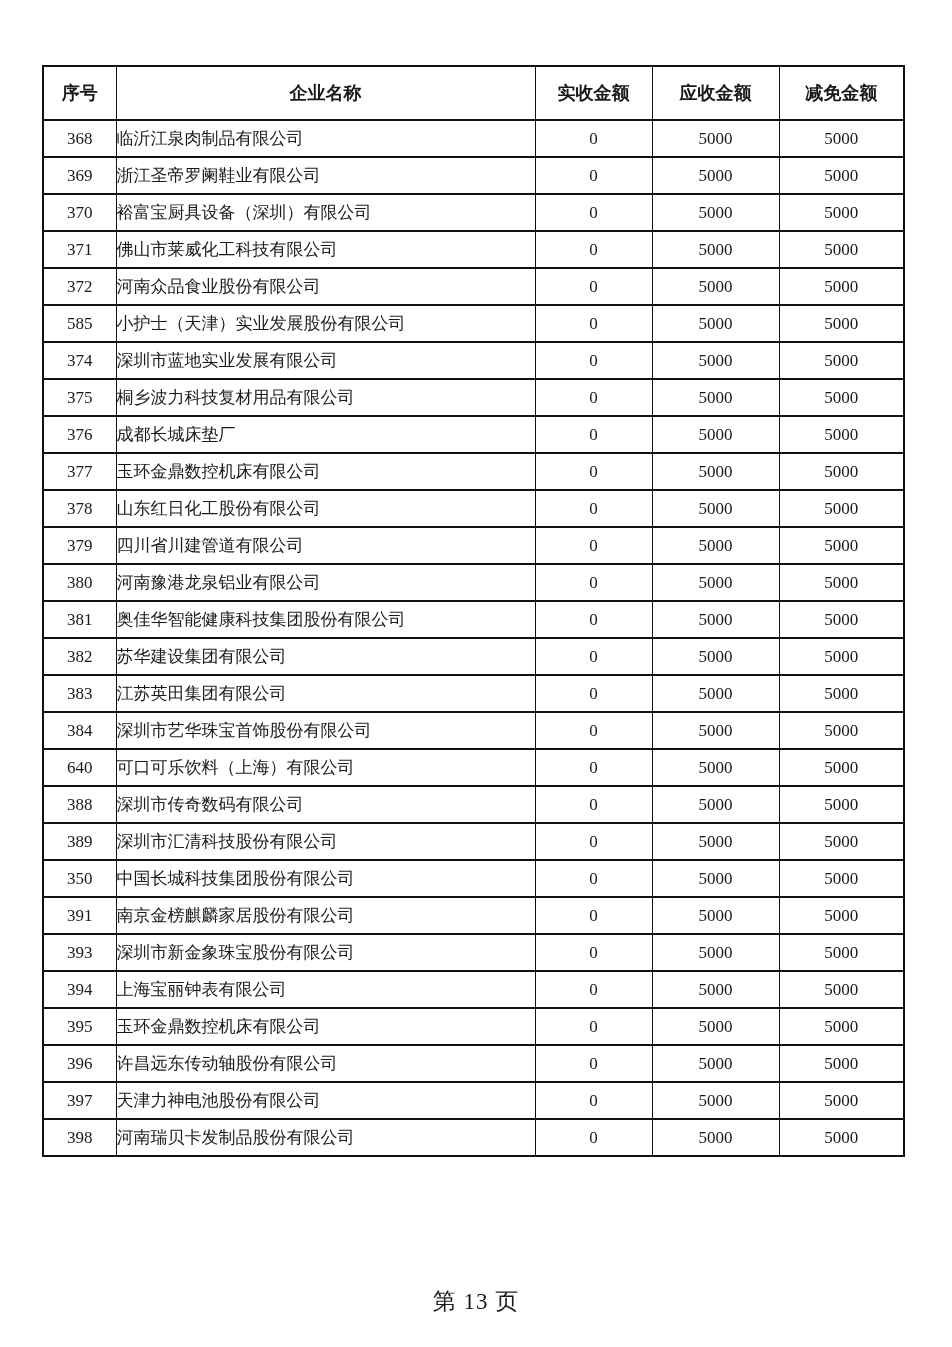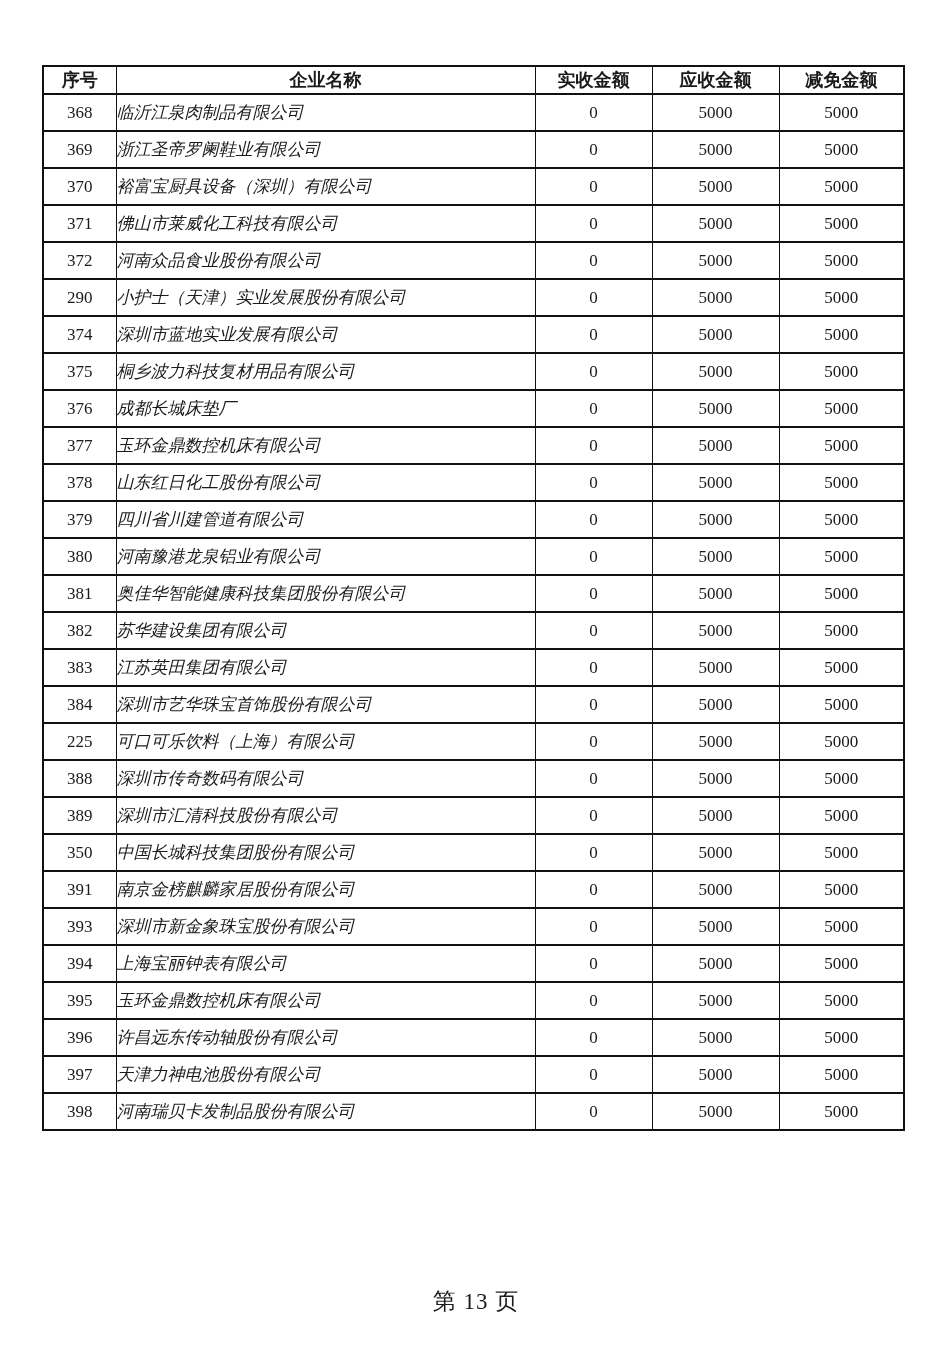--- a/index.html
+++ b/index.html
@@ -26,39 +26,38 @@
   .doc-table th, .doc-table td {
     border-left: 1px solid #111;
     border-right: 1px solid #111;
     border-top: 2px solid #111;
     border-bottom: 2px solid #111;
     overflow: hidden;
     white-space: nowrap;
     padding: 0;
   }
   .doc-table thead tr {
-    height: 28px;
+    height: 54px;
   }
   .doc-table tbody tr {
     height: 37px;
   }
   .doc-table th {
     font-weight: bold;
     font-size: 18px;
     text-align: center;
   }
   .c-num {
     text-align: center;
     font-size: 17px;
   }
   .c-name {
     text-align: left;
     font-size: 17px;
     padding-left: 7px;
-    font-style: italic;
   }
   .page-footer {
     position: absolute;
     left: 0;
     top: 1286px;
     width: 952px;
     text-align: center;
     font-size: 23px;
     letter-spacing: 1px;
   }
@@ -113,21 +112,21 @@
         <td class="c-num">5000</td>
       </tr>
       <tr>
         <td class="c-num">372</td>
         <td class="c-name">河南众品食业股份有限公司</td>
         <td class="c-num">0</td>
         <td class="c-num">5000</td>
         <td class="c-num">5000</td>
       </tr>
       <tr>
-        <td class="c-num">290</td>
+        <td class="c-num">585</td>
         <td class="c-name">小护士（天津）实业发展股份有限公司</td>
         <td class="c-num">0</td>
         <td class="c-num">5000</td>
         <td class="c-num">5000</td>
       </tr>
       <tr>
         <td class="c-num">374</td>
         <td class="c-name">深圳市蓝地实业发展有限公司</td>
         <td class="c-num">0</td>
         <td class="c-num">5000</td>
@@ -197,21 +196,21 @@
         <td class="c-num">5000</td>
       </tr>
       <tr>
         <td class="c-num">384</td>
         <td class="c-name">深圳市艺华珠宝首饰股份有限公司</td>
         <td class="c-num">0</td>
         <td class="c-num">5000</td>
         <td class="c-num">5000</td>
       </tr>
       <tr>
-        <td class="c-num">225</td>
+        <td class="c-num">640</td>
         <td class="c-name">可口可乐饮料（上海）有限公司</td>
         <td class="c-num">0</td>
         <td class="c-num">5000</td>
         <td class="c-num">5000</td>
       </tr>
       <tr>
         <td class="c-num">388</td>
         <td class="c-name">深圳市传奇数码有限公司</td>
         <td class="c-num">0</td>
         <td class="c-num">5000</td>

